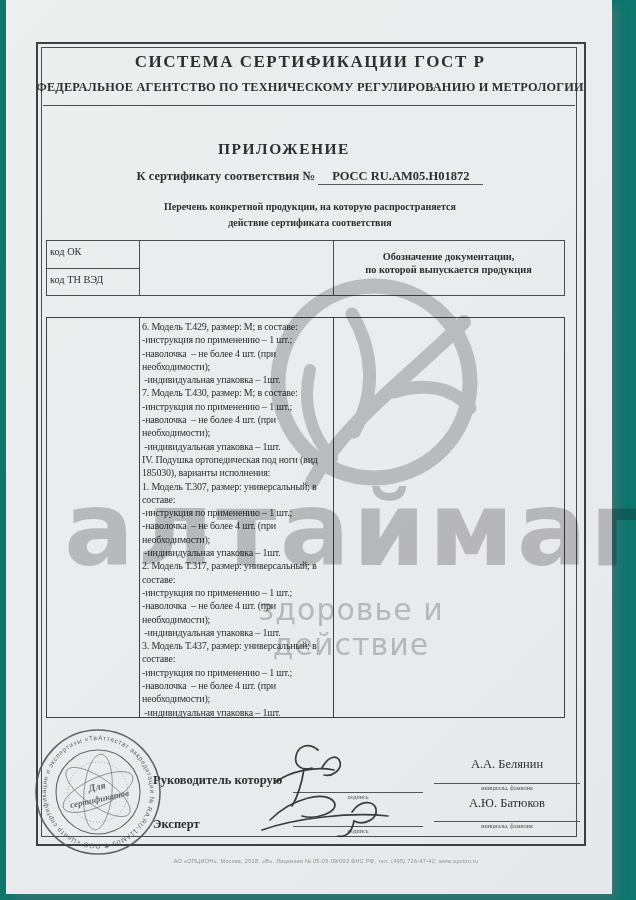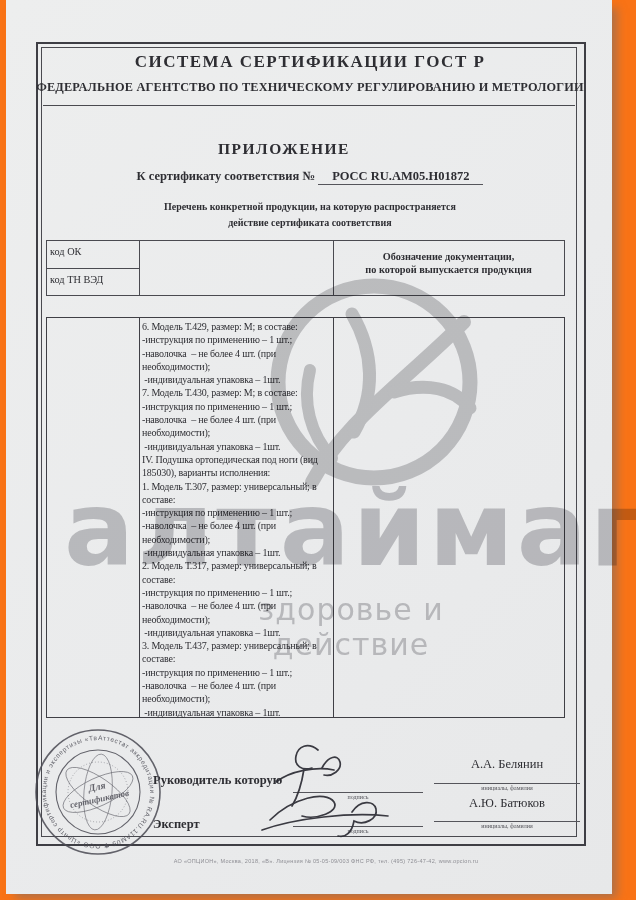--- a/index.html
+++ b/index.html
@@ -1,16 +1,16 @@
 <!DOCTYPE html>
 <html><head>
 <meta charset="utf-8">
 <style>
   html,body{margin:0;padding:0;background:#fff;}
-  .canvas{position:relative;width:636px;height:900px;background:#f97316;overflow:hidden;
+  .canvas{position:relative;width:636px;height:900px;background:#0f766e;overflow:hidden;
           font-family:"Liberation Serif",serif;color:#2e2e33;}
   .paper{position:absolute;left:6px;top:0;width:606px;height:894px;
          background:linear-gradient(135deg,#edeeee 0%,#eaebec 55%,#e7e8e9 100%);
          box-shadow:7px 6px 9px -2px rgba(110,110,115,.55);}
   .abs{position:absolute;}
   
   .frame-outer{left:30px;top:42px;width:546px;height:800px;border:2px solid #3e3e44;}
   .frame-inner{left:35px;top:47px;width:534px;height:788px;border:1px solid #4a4a50;}
   .hdr-divider{left:37px;top:105px;width:532px;border-top:1px solid #4a4a50;}
   

